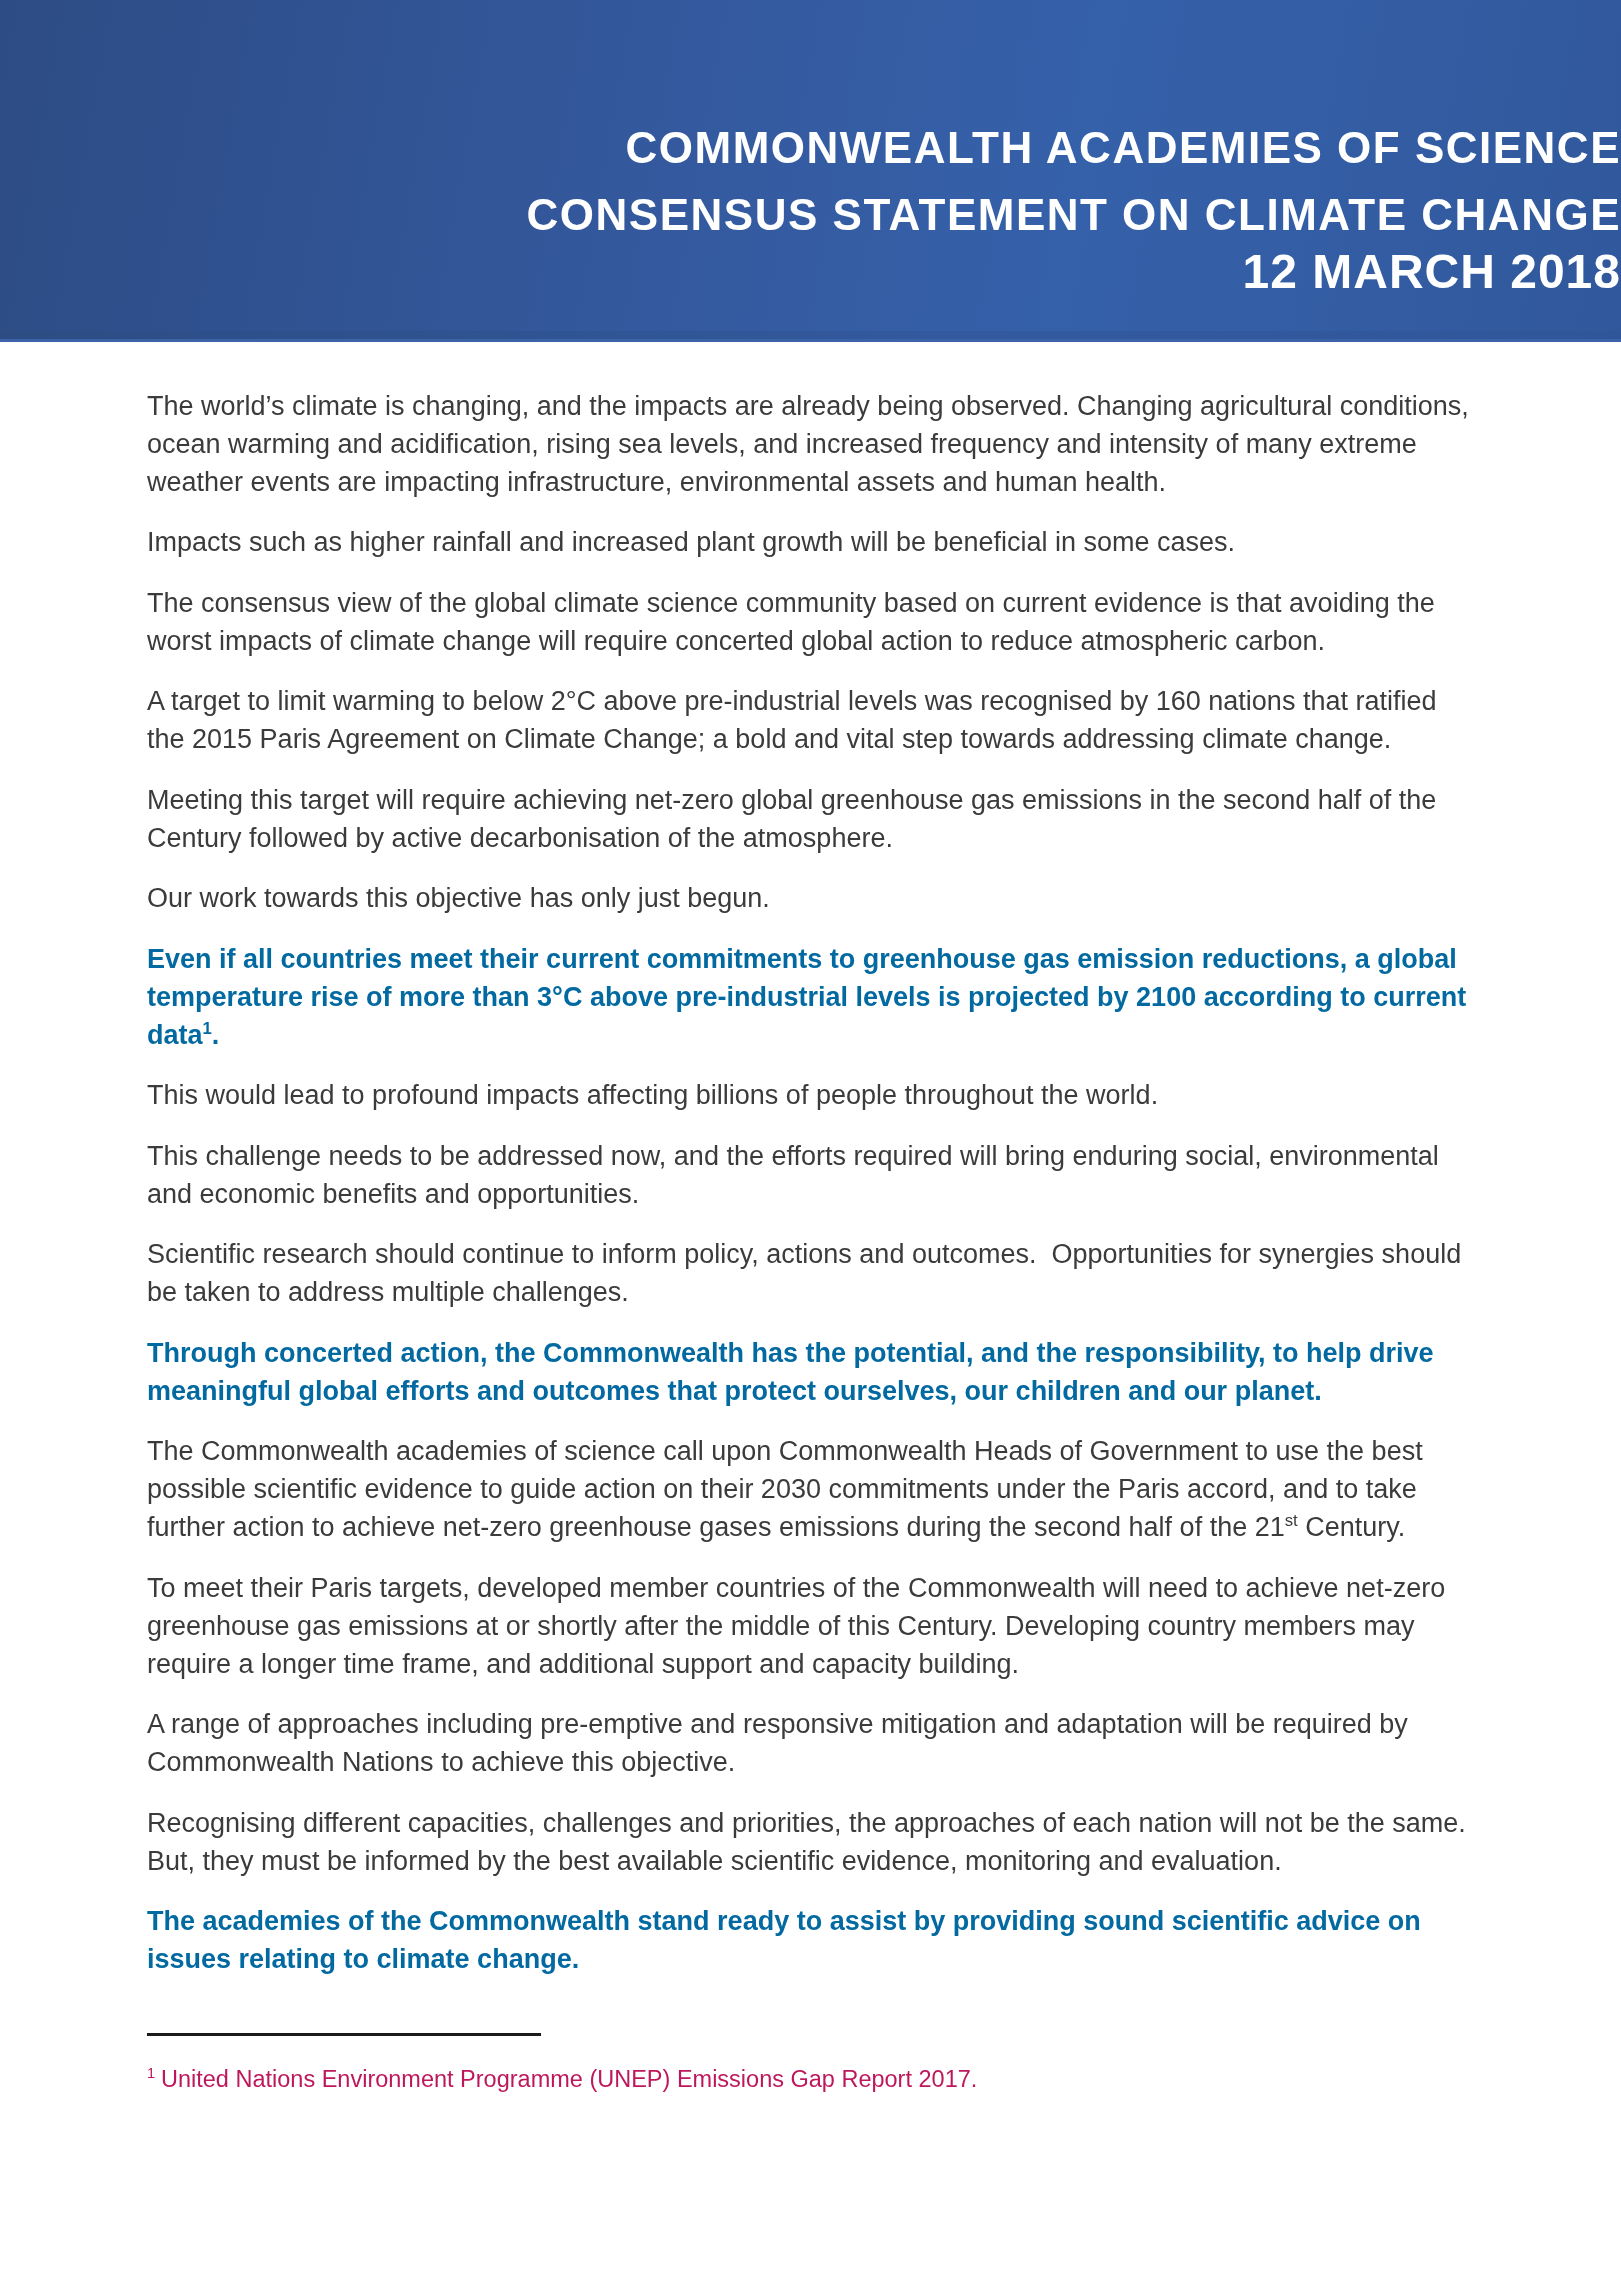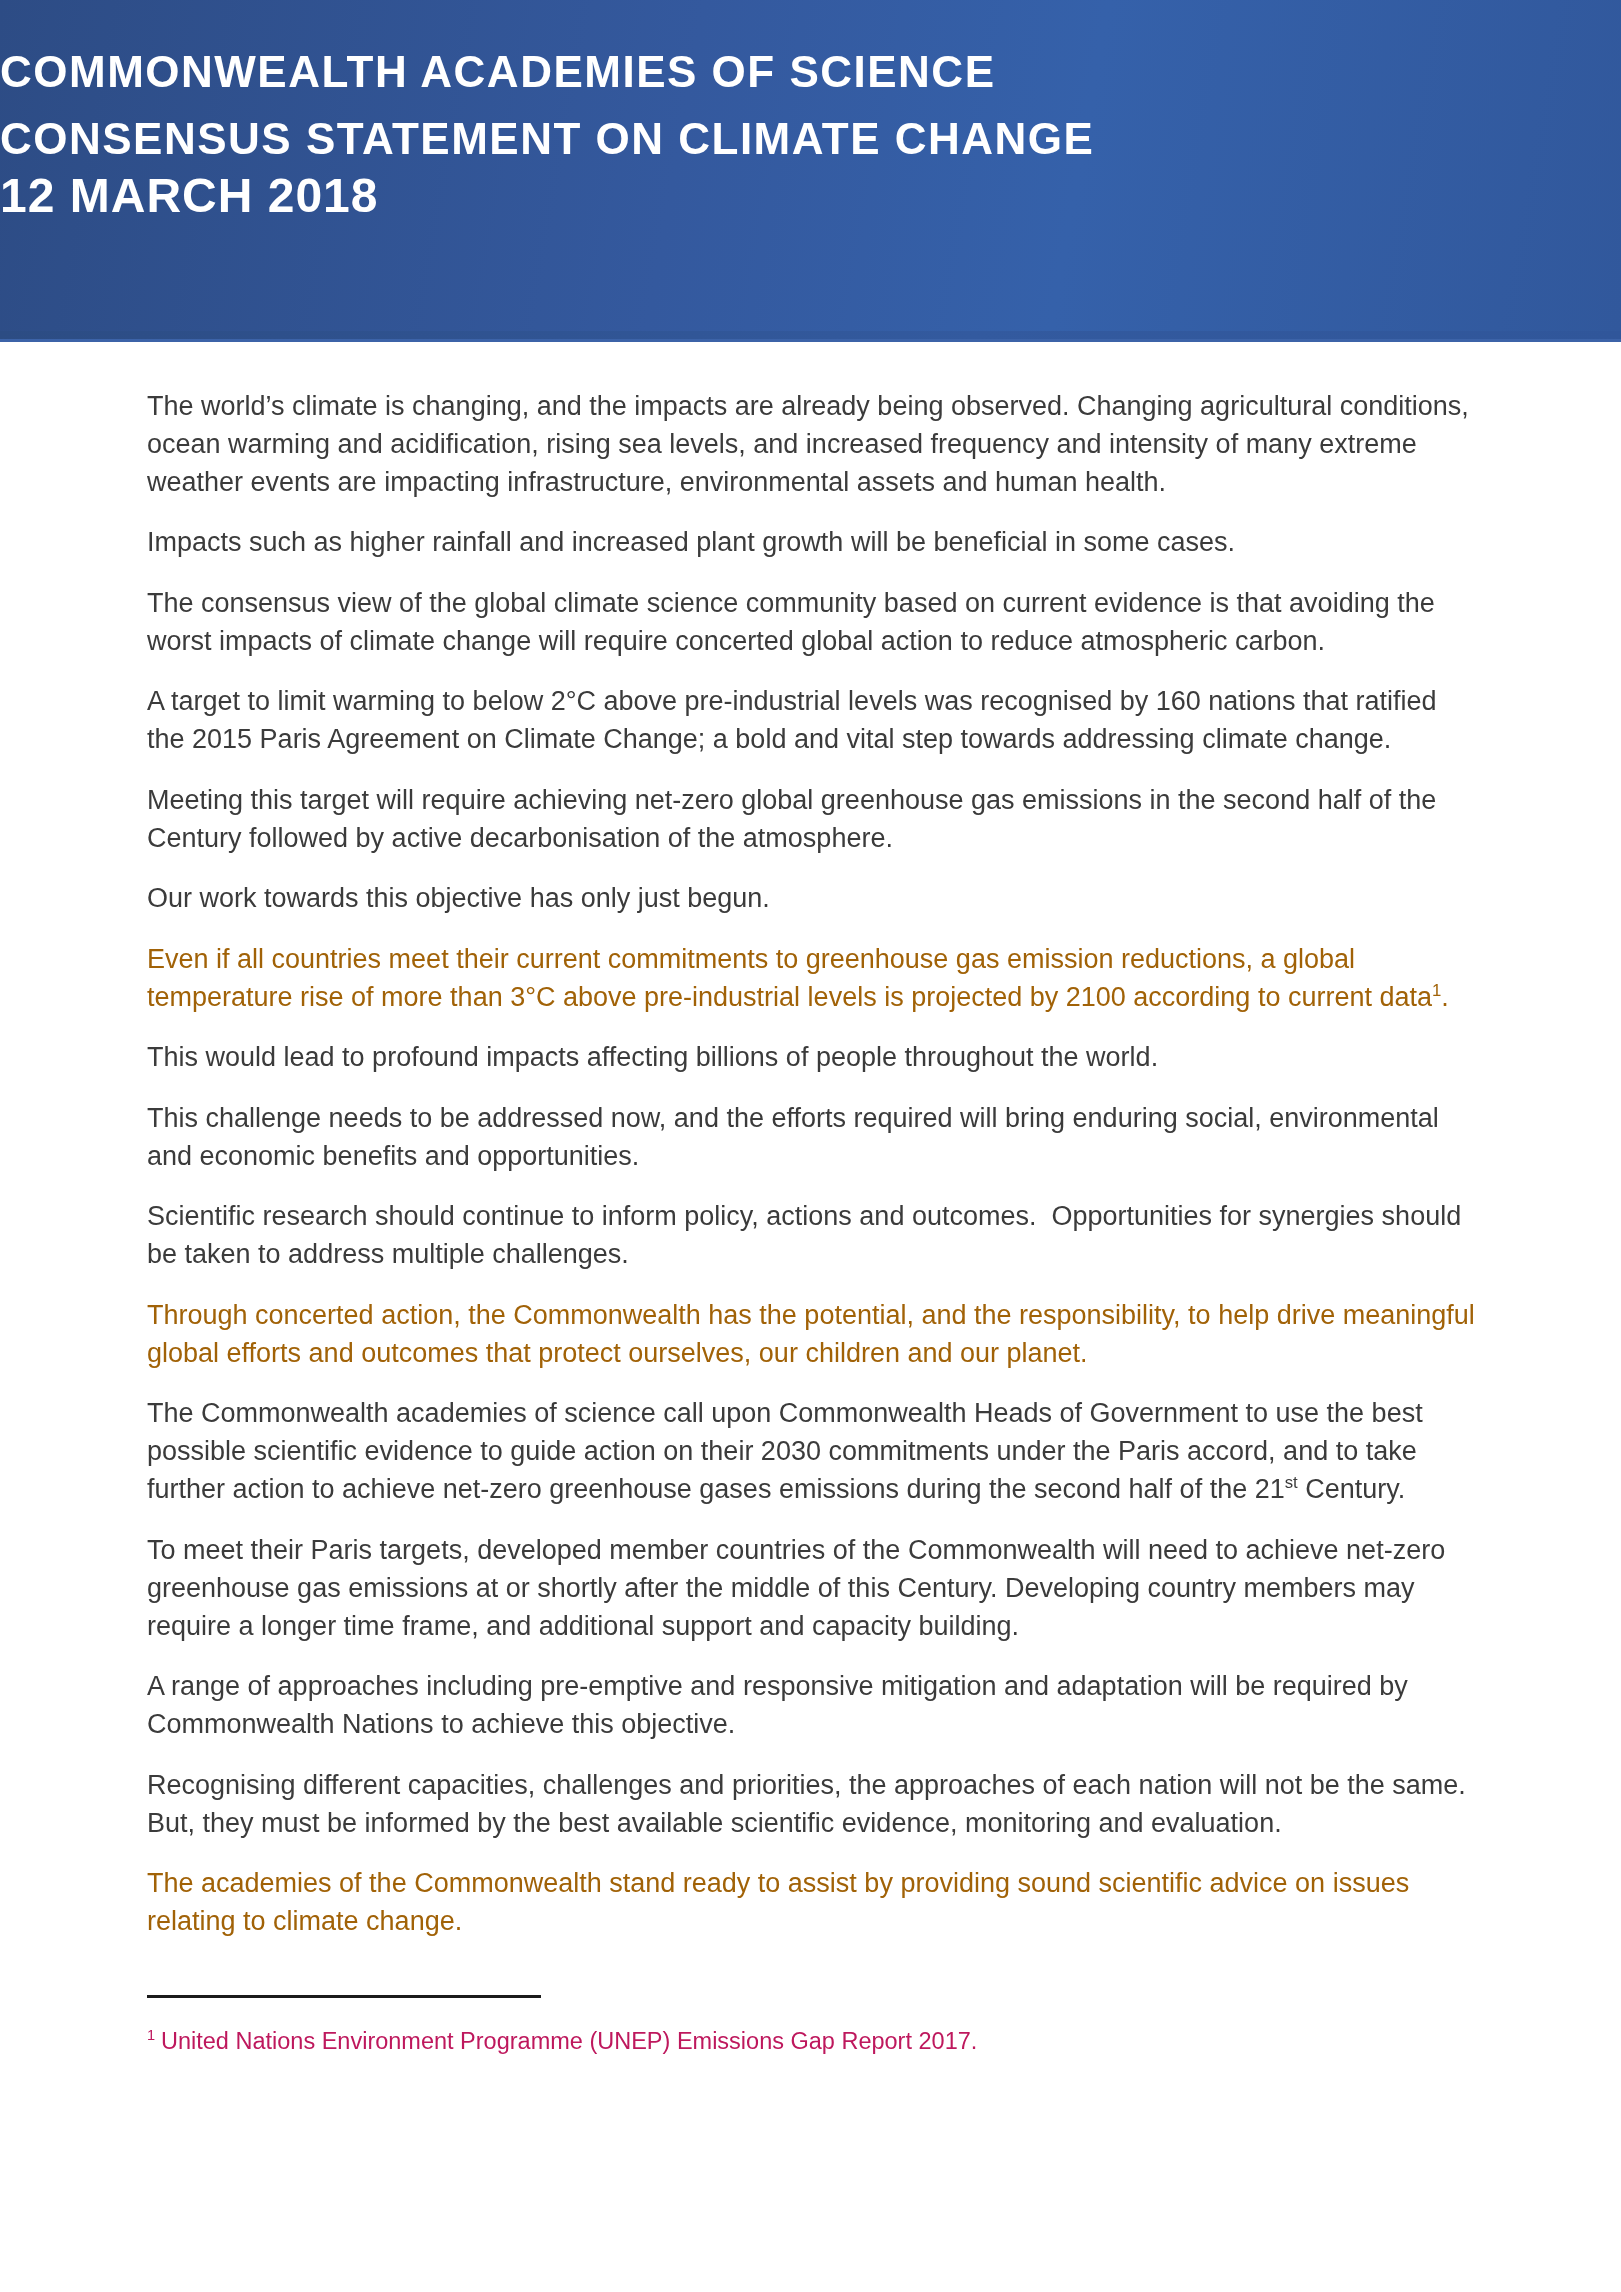--- a/index.html
+++ b/index.html
@@ -10,23 +10,23 @@
   }
   .page {
     width: 1621px;
     height: 2293px;
     background: #ffffff;
     overflow: hidden;
   }
   .header {
     height: 331px;
     background: linear-gradient(100deg, #2d4c85 0%, #34599e 42%, #3561aa 66%, #31589c 100%);
-    text-align: left;
+    text-align: right;
     box-sizing: border-box;
-    padding-top: 38px;
+    padding-top: 114px;
   }
   .header-edge-dark {
     height: 7.8px;
     background: linear-gradient(90deg, #2c4c83 0%, #335a9f 60%, #30569a 100%);
   }
   .header-edge-light {
     height: 2.9px;
     background: #3c63a8;
   }
   .title-line {
@@ -47,22 +47,22 @@
   .content {
     padding: 45px 143px 0 147px;
   }
   .para {
     font-size: 27px;
     line-height: 38px;
     color: #3b3b3b;
     margin: 0 0 22.5px 0;
   }
   .para.bold {
-    font-weight: normal;
-    color: #a16207;
+    font-weight: bold;
+    color: #0369a1;
   }
   .para sup, .footnote sup {
     font-size: 0.62em;
     line-height: 0;
     vertical-align: super;
   }
   .footnote-divider {
     width: 394px;
     height: 0;
     border: none;

